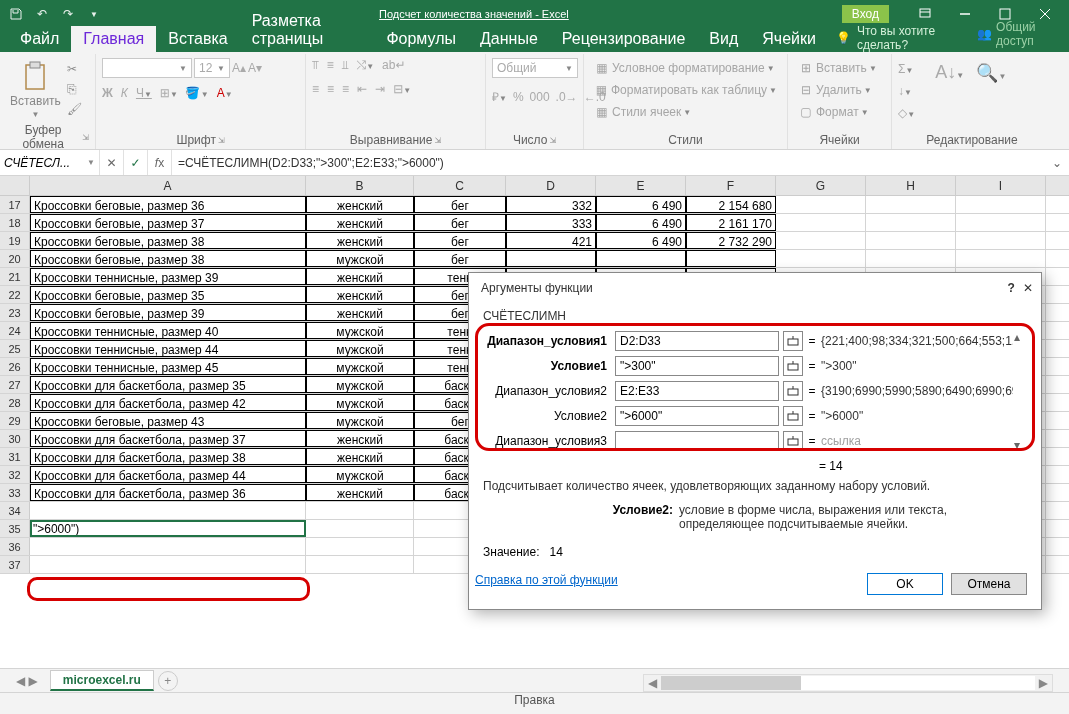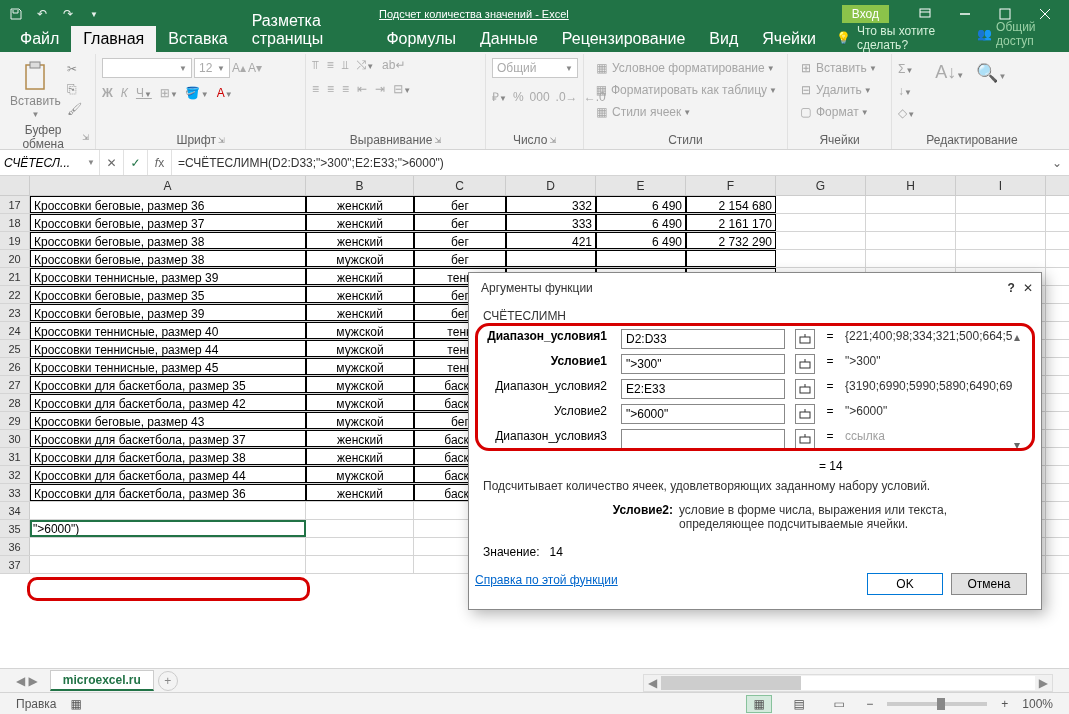--- a/index.html
+++ b/index.html
@@ -10,21 +10,21 @@
 .titlebar .qat { display: flex; align-items: center; gap: 2px; }
 .titlebar .qat .qbtn { width: 24px; height: 22px; display: flex; align-items: center; justify-content: center; color: #fff; opacity: 0.9; }
 .titlebar .title { flex: 1; text-align: center; font-size: 11px; color: #fff; text-decoration: underline; }
 .titlebar .win-controls { display: flex; align-items: center; gap: 0; }
 .titlebar .login { background: #8bc34a; color: #fff; padding: 2px 10px; margin-right: 16px; font-size: 12px; }
 .titlebar .wbtn { width: 40px; height: 28px; display: flex; align-items: center; justify-content: center; color: #fff; }
 
 
 .ribbon-tabs { height: 24px; background: #217346; display: flex; padding-left: 8px; align-items: flex-end; }
 .ribbon-tabs .tab { padding: 4px 12px 4px 12px; color: #fff; font-size: 16px; cursor: pointer; }
-.ribbon-tabs .tab.active { background: #f3f3f3; color: #000000; }
+.ribbon-tabs .tab.active { background: #f3f3f3; color: #6d28d9; }
 .ribbon-tabs .spacer { flex: 1; }
 .ribbon-tabs .tell-me { color: #d4f0d9; display: flex; align-items: center; gap: 6px; padding: 0 8px; }
 .ribbon-tabs .share { color: #9cd1a7; padding: 4px 16px; display:flex; align-items:center; gap:4px; }
 
 
 .ribbon { height: 98px; background: #f3f3f3; border-bottom: 1px solid #d4d4d4; display: flex; padding: 2px 0 0 0; }
 .ribbon-group { border-right: 1px solid #e1e1e1; padding: 4px 6px 2px 6px; display: flex; flex-direction: column; justify-content: space-between; }
 .ribbon-group .controls { display: flex; flex-direction: column; gap: 2px; }
 .ribbon-group .label { text-align: center; color: #616161; font-size: 11px; padding-top: 2px; display:flex; justify-content:center; align-items:center; gap:2px; }
 .ribbon-btn { color: #a6a6a6; display: flex; align-items: center; gap: 2px; padding: 2px 4px; font-size: 12px; white-space: nowrap; }
@@ -72,34 +72,34 @@
 
 .sheet-tabs { position:absolute; bottom:22px; left:0; right:0; height:24px; background:#f3f3f3; border-top:1px solid #d4d4d4; display:flex; align-items:center; padding-left:8px; gap:4px; }
 .sheet-nav { display:flex; gap:2px; color:#888; padding:0 8px;}
 .sheet-tab { background:#fff; border:1px solid #ccc; border-bottom:2px solid #217346; padding:2px 12px; font-weight:bold; color:#217346; }
 .add-sheet { width:20px; height:20px; border:1px solid #ccc; border-radius:10px; display:flex; align-items:center; justify-content:center; color:#888; }
 .hscroll { position:absolute; right:16px; bottom:22px; width:410px; height:18px; background:#f1f1f1; border:1px solid #ddd; display:flex; align-items:center;}
 .hscroll .track { flex:1; height:14px; background:#fff; }
 .hscroll .thumb { width:140px; height:14px; background:#cdcdcd;}
 
 
-.status-bar { position:absolute; bottom:0; left:0; right:0; height:22px; background:#f3f3f3; border-top:1px solid #d4d4d4; display:flex; align-items:center; padding:0 16px; gap:14px; color:#555; }
+.status-bar { position:absolute; bottom:0; left:0; right:0; height:22px; background:#f3f3f3; border-top:1px solid #d4d4d4; display:flex; align-items:center; padding:0 24px; gap:14px; color:#555;flex-direction:column; }
 .status-bar .spacer { flex:1; }
 .view-btn { width:26px; height:18px; display:flex; align-items:center; justify-content:center; border:1px solid transparent; }
 .view-btn.active { background:#d4eadd; border-color:#88c29c; }
 .zoom-slider { width:100px; height:4px; background:#ccc; position:relative; }
 .zoom-slider .zthumb { position:absolute; left:50%; top:-4px; width:8px; height:12px; background:#888; }
 
 
 .dialog { position:absolute; left:468px; top:272px; width:574px; height:338px; background:#fff; border:1px solid #888; box-shadow: 4px 4px 14px rgba(0,0,0,0.3); }
 .dialog .dlg-title { height:30px; display:flex; align-items:center; justify-content:space-between; padding:0 8px 0 12px; font-size:12px; color:#333; }
 .dialog .dlg-title .tbtns { display:flex; gap:8px; }
 .dialog .dlg-body { padding: 6px 14px; }
 .dialog .fn-name { font-size:12px; color:#333; margin-bottom:6px; }
-.arg-row { display:flex; align-items:flex-start; height:24px; gap:10px; margin:1px 0; }
+.arg-row { display:flex; align-items:center; height:24px; gap:4px; margin:1px 0; }
 .arg-label { width:128px; text-align:right; padding-right:4px; }
 .arg-label.bold { font-weight:bold; }
 .arg-input { width:164px; height:20px; border:1px solid #888; padding:0 4px; display:flex; align-items:center; font-size:12px; }
 .arg-ref { width:20px; height:20px; border:1px solid #888; display:flex; align-items:center; justify-content:center; }
 .arg-eq { width:10px; text-align:center; }
 .arg-result { flex:1; font-size:12px; color:#333; overflow:hidden; white-space:nowrap; }
 .arg-result.gray { color:#a0a0a0; }
 .dialog .desc { font-size:12px; color:#333; margin: 6px 0 8px 0; line-height:1.3; }
 .dialog .arg-desc { display:flex; gap:6px; margin:4px 0 14px 0; }
 .dialog .arg-desc .lbl { width:190px; text-align:right; font-weight:bold; }

